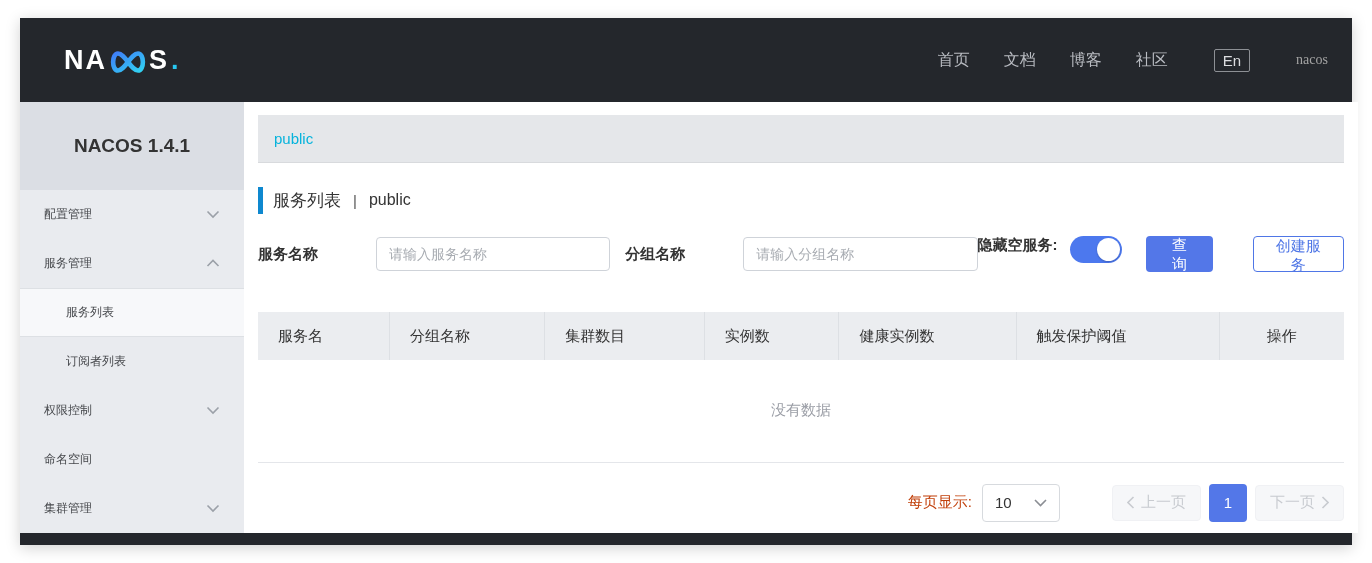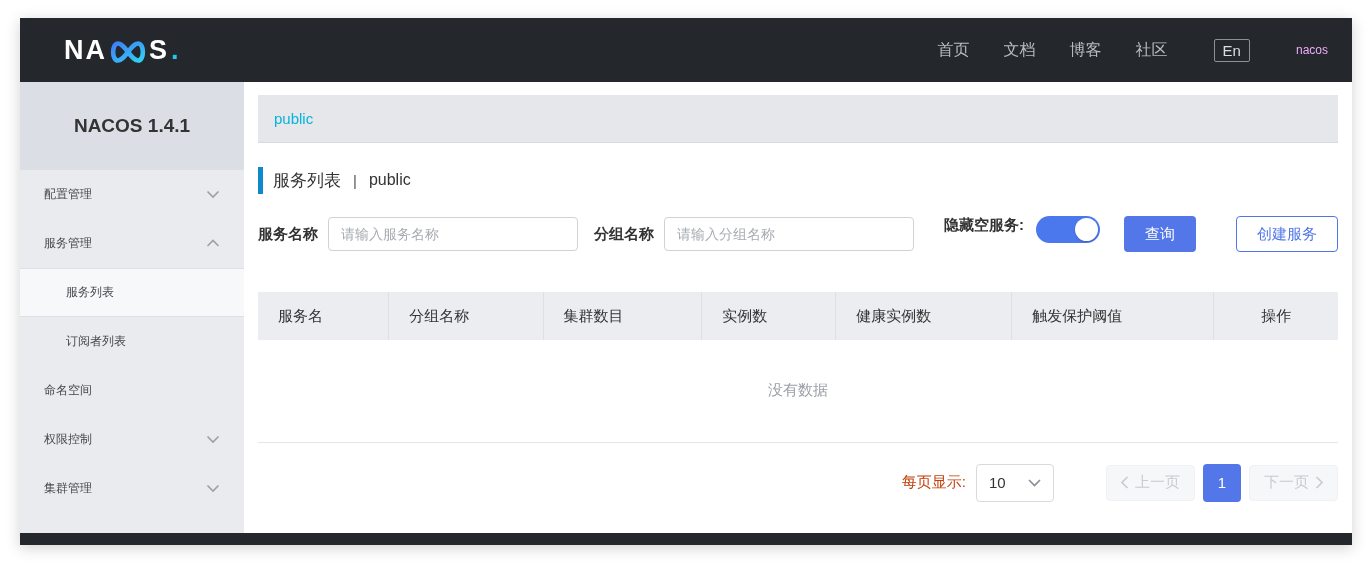--- a/index.html
+++ b/index.html
@@ -1,28 +1,28 @@
 <!DOCTYPE html>
 <html><head>
 <meta charset="utf-8">
 <style>
   * { margin:0; padding:0; box-sizing:border-box; }
   html,body { width:1372px; height:563px; background:#ffffff; font-family:"Liberation Sans","DejaVu Sans",sans-serif; overflow:hidden; }
   .app { position:absolute; left:20px; top:18px; width:1332px; height:527px; background:#24272c; box-shadow:0 3px 14px rgba(0,0,0,0.18); display:flex; flex-direction:column; }
 
   
-  .navbar { height:64px; background:#24272c; display:flex; align-items:center; justify-content:space-between; padding:0 24px 0 44px; flex:0 0 auto;gap:8px; }
+  .navbar { height:84px; background:#24272c; display:flex; align-items:center; justify-content:space-between; padding:0 24px 0 44px; flex:0 0 auto;gap:8px; }
   .logo { display:flex; align-items:center; }
   .logo .lt { color:#ffffff; font-size:27px; font-weight:bold; letter-spacing:2px; }
   .logo svg { margin:3px 1px 0 1px; }
   .logo .dot { color:#27c6f0; font-size:27px; font-weight:bold; margin-left:2px; }
   .nav-items { display:flex; align-items:center; }
   .nav-link { color:#b9bcc2; font-size:16px; margin-left:34px; cursor:pointer; }
   .lang-box { margin-left:46px; border:1px solid #8d9095; border-radius:2px; color:#dcdde0; font-size:15px; padding:2px 8px; cursor:pointer; }
-  .username { color:#f0abfc; font-size:12px; margin-left:46px; cursor:pointer; }
+  .username { color:#a3a3a3; font-size:14px; margin-left:46px; cursor:pointer;font-family:Liberation Serif, serif; }
 
   
   .row { flex:1 1 auto; display:flex; min-height:0; }
 
   
   .sidebar { width:224px; flex:0 0 auto; background:#e9ebef; display:flex; flex-direction:column; }
   .side-head { height:88px; background:#dbdee4; display:flex; align-items:center; justify-content:center; font-size:19px; font-weight:bold; color:#333; }
   .menu { flex:1; }
   .menu-item { height:49px; display:flex; align-items:center; justify-content:space-between; padding:0 24px; font-size:12px; color:#46484c; cursor:pointer; }
   .menu-item.sub { padding-left:46px; }
@@ -36,21 +36,21 @@
 
   .page-title { margin-top:23px; display:flex; align-items:center; height:28px; }
   .title-bar { width:5px; height:27px; background:#0e88cf; margin-right:10px; }
   .title-text { font-size:17px; color:#333; }
   .title-sep { font-size:15px; color:#555; margin:0 12px; }
   .title-ns { font-size:16px; color:#333; }
 
   
   .filters { margin-top:22px; display:flex; align-items:center; flex:0 0 auto; }
   .f-label { font-size:15px; font-weight:bold; color:#333; margin-right:10px; white-space:nowrap; }
-  .f-input { width:250px; height:34px; border:1px solid #cfd3d9; border-radius:4px; padding:0 12px; font-size:14px; color:#7f1d1d; outline:none; font-family:"Liberation Sans",sans-serif; }
+  .f-input { width:250px; height:34px; border:1px solid #cfd3d9; border-radius:4px; padding:0 12px; font-size:14px; color:#7f1d1d; outline:none; font-family:"Liberation Sans",sans-serif;margin-left:48px; }
   .f-input::placeholder { color:#a8acb2; }
   .gap16 { width:16px; }
   .right-group { margin-left:auto; display:flex; align-items:flex-start; }
   .toggle { width:64px; height:27px; border-radius:14px; background:#4c78ee; position:relative; cursor:pointer; margin-left:12px; }
   .knob { position:absolute; right:2px; top:2px; width:23px; height:23px; border-radius:50%; background:#ffffff; box-shadow:0 1px 2px rgba(0,0,0,0.2); }
   .btn-primary { margin-left:24px; height:36px; padding:0 21px; background:#5377e8; color:#ffffff; font-size:15px; border:none; border-radius:4px; cursor:pointer; font-family:"Liberation Sans",sans-serif; }
   .btn-outline { margin-left:40px; height:36px; padding:0 20px; background:#ffffff; color:#4f76e6; font-size:15px; border:1px solid #4f76e6; border-radius:4px; cursor:pointer; font-family:"Liberation Sans",sans-serif; }
 
   
   .svc-table { margin-top:40px; width:100%; border-collapse:collapse; flex:0 0 auto; }
@@ -119,27 +119,27 @@
               <polyline class="chev" points="1.5,7 7,1.5 12.5,7"></polyline>
             </svg>
         </div>
         <div class="menu-item sub selected">
           <span>服务列表</span>
         </div>
         <div class="menu-item sub">
           <span>订阅者列表</span>
         </div>
         <div class="menu-item">
+          <span>权限控制</span>
+          <svg width="14" height="9" viewBox="0 0 14 9">
+              <polyline class="chev" points="1.5,1.5 7,7 12.5,1.5"></polyline>
+            </svg>
+        </div>
+        <div class="menu-item">
           <span>命名空间</span>
-        </div>
-        <div class="menu-item">
-          <span>权限控制</span>
-          <svg width="14" height="9" viewBox="0 0 14 9">
-              <polyline class="chev" points="1.5,1.5 7,7 12.5,1.5"></polyline>
-            </svg>
         </div>
         <div class="menu-item">
           <span>集群管理</span>
           <svg width="14" height="9" viewBox="0 0 14 9">
               <polyline class="chev" points="1.5,1.5 7,7 12.5,1.5"></polyline>
             </svg>
         </div>
       </div>
     </div>
 

